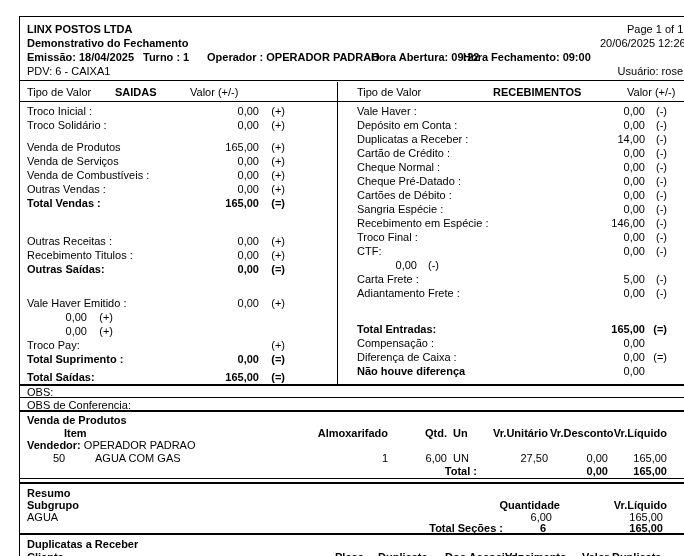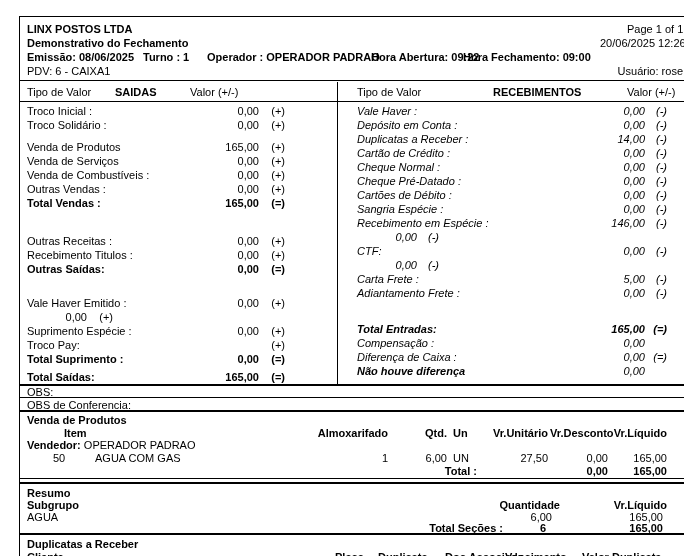--- a/index.html
+++ b/index.html
@@ -23,21 +23,21 @@
 
 <div class="vp">
 
   <div class="box" style="left:19px;top:16px;width:720px;height:620px;"></div>
 
   <div class="abs b" style="left:27px;top:23px;">LINX POSTOS LTDA</div>
   <div class="abs" style="left:627px;top:23px;">Page 1 of 1</div>
   <div class="abs b" style="left:27px;top:37px;">Demonstrativo do Fechamento</div>
   <div class="abs" style="left:600px;top:37px;">20/06/2025 12:26</div>
 
-  <div class="abs b" style="left:27px;top:51px;">Emissão: 08/06/2025</div>
+  <div class="abs b" style="left:27px;top:51px;">Emissão: 18/04/2025</div>
   <div class="abs b" style="left:143px;top:51px;">Turno : 1</div>
   <div class="abs b" style="left:207px;top:51px;">Operador : OPERADOR PADRAO</div>
   <div class="abs b" style="left:371px;top:51px;">Hora Abertura: 09:22</div>
   <div class="abs b" style="left:463px;top:51px;">Hora Fechamento: 09:00</div>
 
   <div class="abs" style="left:27px;top:65px;">PDV: 6 - CAIXA1</div>
   <div class="abs" style="right:1px;top:65px;">Usuário: rose</div>
 
   <div class="ln" style="left:19px;top:80px;width:665px;height:1px;"></div>
 
@@ -108,21 +108,20 @@
     <div class="r">
         <span class="l">Vale Haver Emitido :</span>
         <span class="v">0,00</span>
         <span class="s">(+)</span>
       </div>
     <div class="r">
         <span class="v">0,00</span>
         <span class="s">(+)</span>
       </div>
     <div class="r">
-        <span class="l">Suprimento Espécie :</span>
         <span class="v">0,00</span>
         <span class="s">(+)</span>
       </div>
     <div class="r">
         <span class="l">Troco Pay:</span>
         <span class="v"></span>
         <span class="s">(+)</span>
       </div>
     <div class="r b">
         <span class="l">Total Suprimento :</span>
@@ -130,21 +129,21 @@
         <span class="s">(=)</span>
       </div>
     <div style="height:4px;"></div>
     <div class="r b">
         <span class="l">Total Saídas:</span>
         <span class="v">165,00</span>
         <span class="s">(=)</span>
       </div>
   </div>
 
-  <div class="col cR" style="left:357px;top:104px;width:310px;font-style:italic;">
+  <div class="col cR" style="left:357px;top:104px;width:310px;">
     <div class="r">
         <span class="l">Vale Haver :</span>
         <span class="v">0,00</span>
         <span class="s">(-)</span>
       </div>
     <div class="r">
         <span class="l">Depósito em Conta :</span>
         <span class="v">0,00</span>
         <span class="s">(-)</span>
       </div>
@@ -177,20 +176,21 @@
         <span class="l">Sangria Espécie :</span>
         <span class="v">0,00</span>
         <span class="s">(-)</span>
       </div>
     <div class="r">
         <span class="l">Recebimento em Espécie :</span>
         <span class="v">146,00</span>
         <span class="s">(-)</span>
       </div>
     <div class="r">
+        <span class="l">Troco Final :</span>
         <span class="v">0,00</span>
         <span class="s">(-)</span>
       </div>
     <div class="r">
         <span class="l">CTF:</span>
         <span class="v">0,00</span>
         <span class="s">(-)</span>
       </div>
     <div class="r">
         <span class="v">0,00</span>

